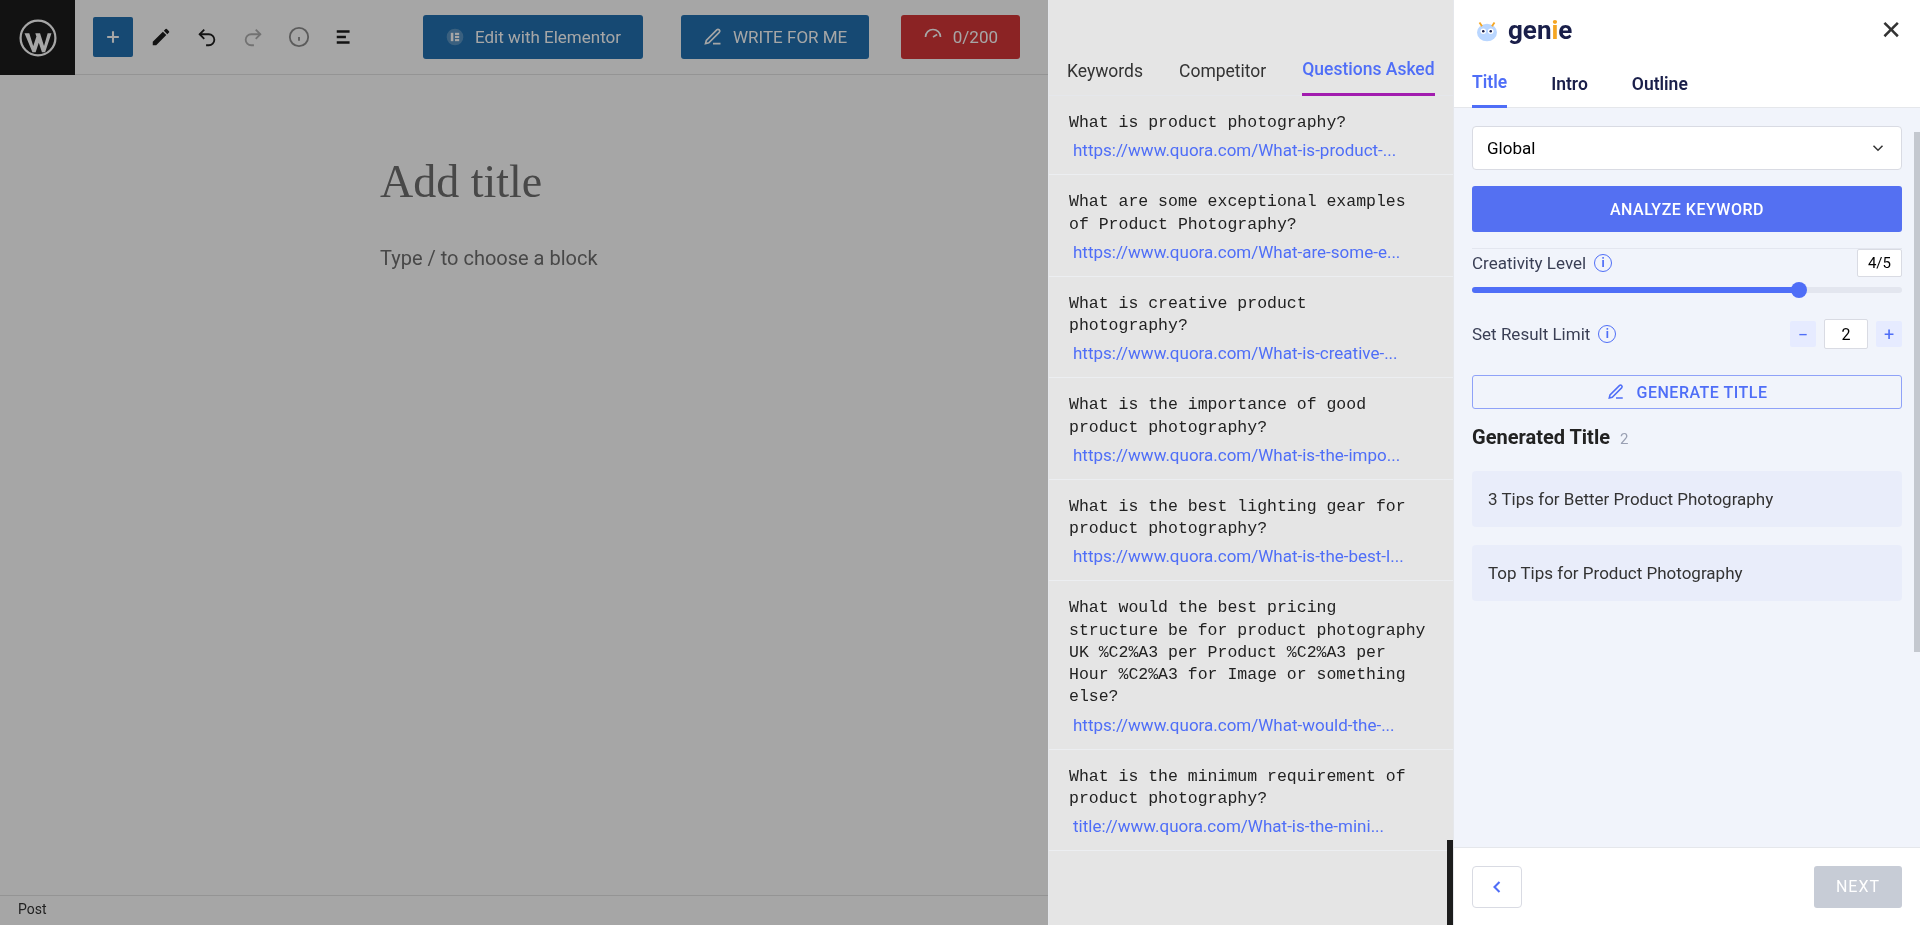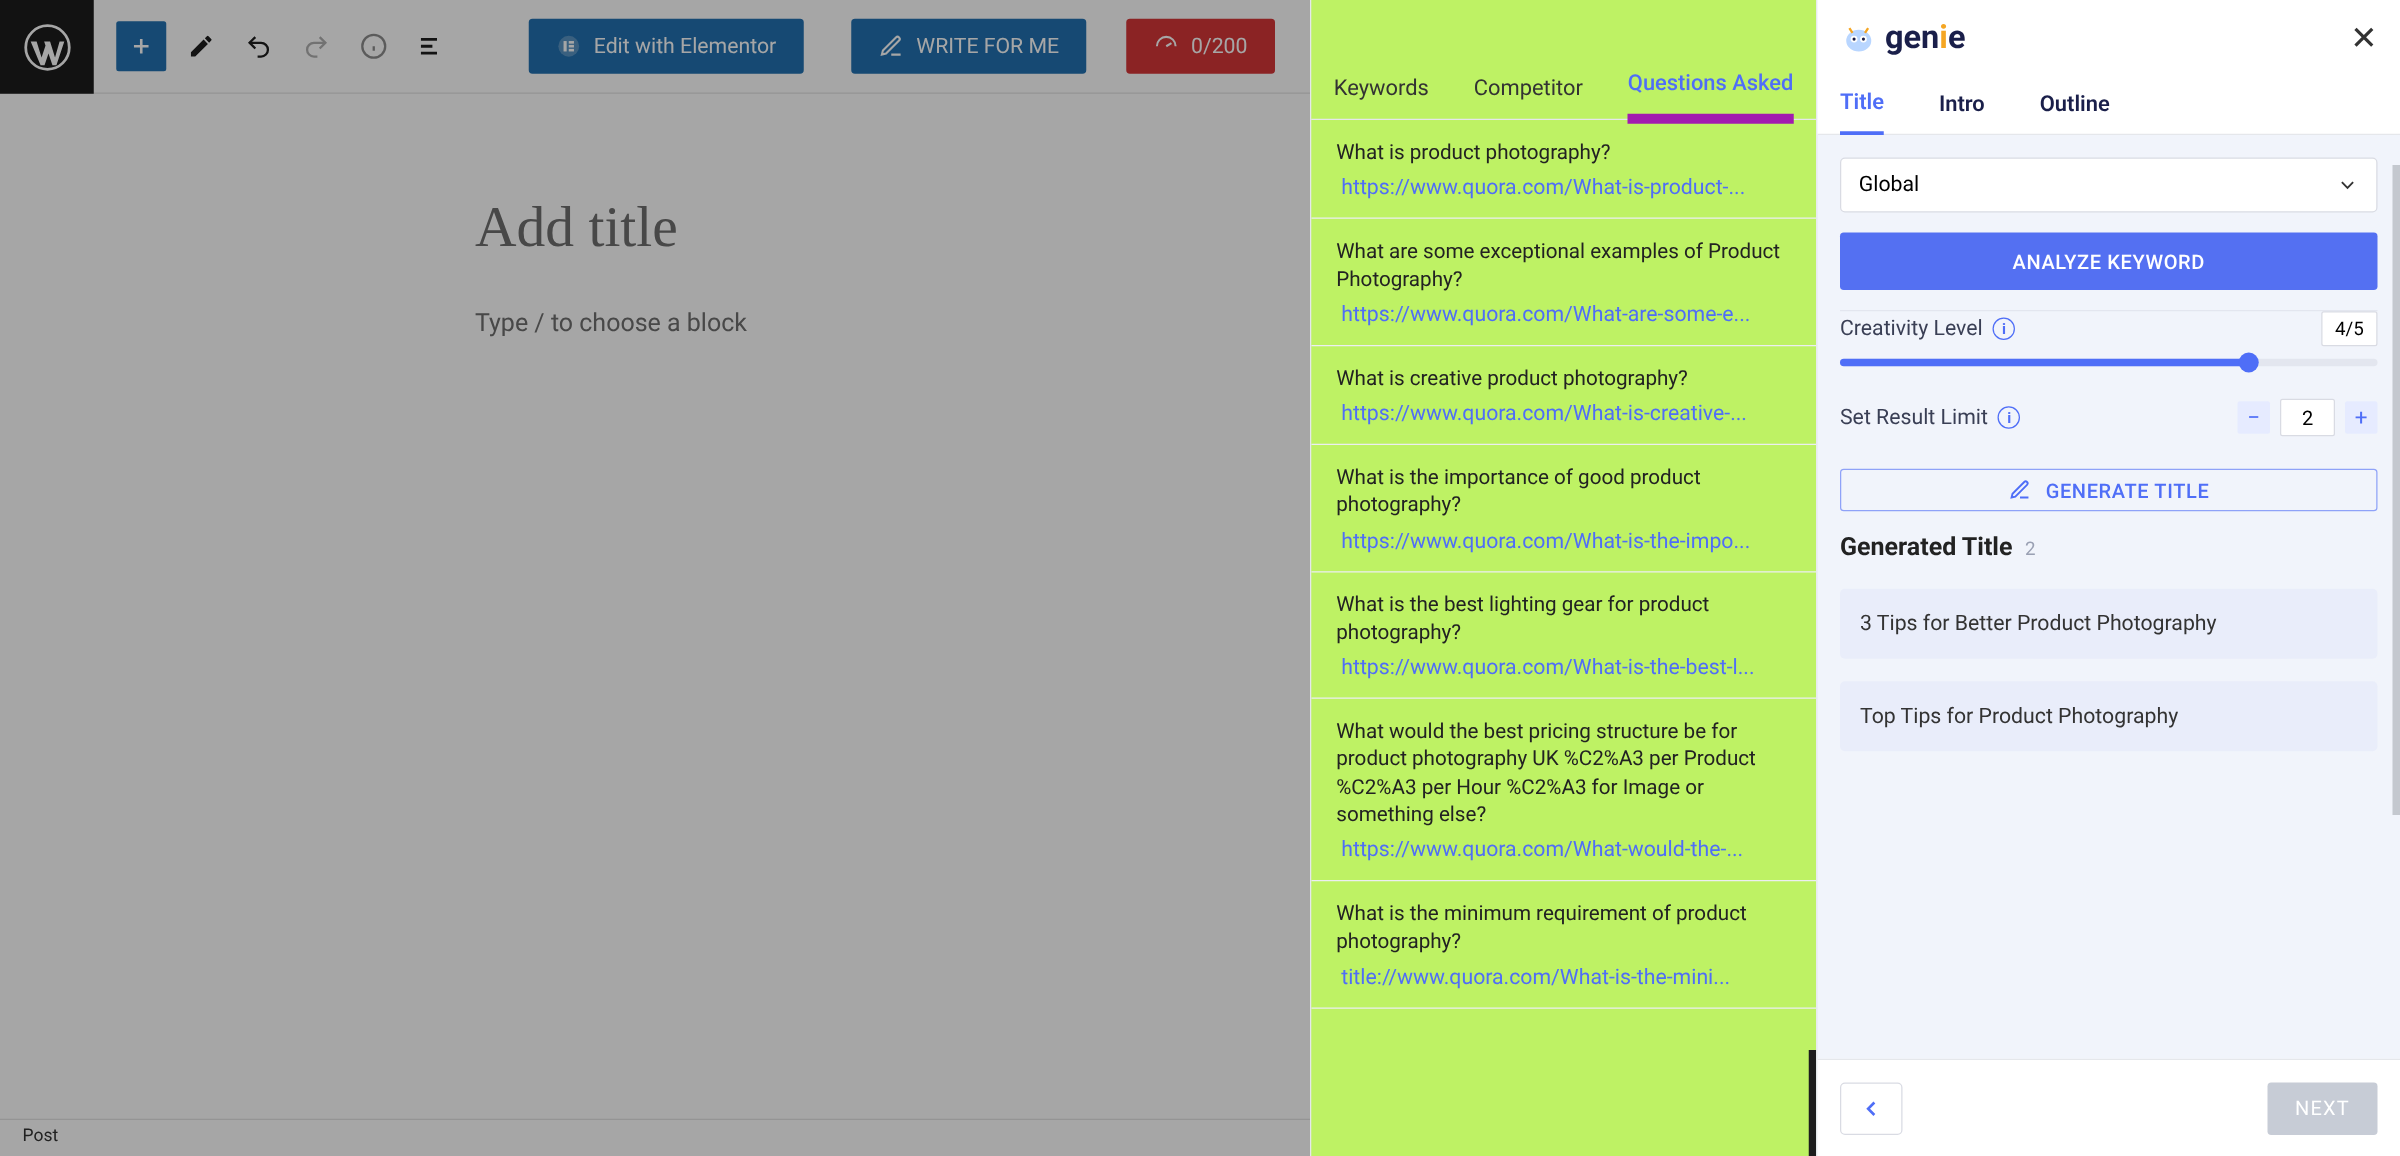--- a/index.html
+++ b/index.html
@@ -15,27 +15,27 @@
 .wp-add { width:40px; height:40px; background:#2271b1; color:#fff; display:flex; align-items:center; justify-content:center; border-radius:2px; }
 .wp-iconbtn { width:36px; height:36px; display:flex; align-items:center; justify-content:center; color:#1e1e1e; }
 .wp-btn { padding:0 22px; height:44px; background:#2271b1; color:#fff; display:flex; align-items:center; gap:10px; font-size:17px; border-radius:3px; }
 .wp-btn.red { background:#d63638; }
 .wp-editor { padding:80px 0 0 380px; }
 .wp-title-ph { font-family:Georgia,serif; font-size:46px; color:#6f6f6f; font-weight:300; }
 .wp-block-ph { margin-top:38px; font-size:20px; color:#6f6f6f; }
 .wp-footer { position:absolute; bottom:0; left:0; right:0; height:30px; border-top:1px solid #e3e3e3; background:#fff; font-size:14px; color:#333; padding:5px 18px; }
 
 
-.mid-panel { position:absolute; left:1048px; top:0; width:405px; height:925px; background:#bef264; border-left:1px solid #e5e7eb; }
+.mid-panel { position:absolute; left:1048px; top:0; width:405px; height:925px; background:#e5e5e5; border-left:1px solid #e5e7eb; }
 .mid-tabs { display:flex; height:50px; border-bottom:1px solid #e5e7eb; align-items:center; padding:0 18px; gap:36px; margin-top:46px;}
 .mid-tab { font-size:17.5px; color:#333; padding:14px 0; cursor:pointer; }
-.mid-tab.active { color:#4f6ef7; border-bottom:8px solid #a21caf; font-weight:500; }
+.mid-tab.active { color:#4f6ef7; border-bottom:3px solid #a21caf; font-weight:500; }
 .q-list { overflow-y:auto; height:calc(925px - 96px); padding:0 0 20px 0; }
 .q-item { padding:16px 20px 14px 20px; border-bottom:1px solid #eceef1; }
-.q-text { font-size:16.5px; color:#222; line-height:1.35; margin-bottom:6px; }
+.q-text { font-size:16.5px; color:#222; line-height:1.35; margin-bottom:6px;font-family:Liberation Mono, monospace; }
 .q-link { color:#4f6ef7; font-size:17px; white-space:nowrap; overflow:hidden; text-overflow:ellipsis; padding-left:4px;}
 .mid-panel .divider-right { position:absolute; right:0; top:840px; width:6px; height:110px; background:#1d1d1d; }
 
 
 .right-panel { position:absolute; left:1453px; top:0; width:467px; height:925px; background:#f1f4fb; border-left:1px solid #e5e7eb; display:flex; flex-direction:column; }
 .rp-header { height:60px; background:#fff; display:flex; align-items:center; justify-content:space-between; padding:0 18px; }
 .rp-logo { display:flex; align-items:center; gap:6px; font-size:26px; font-weight:700; color:#1a1f4a; }
 .rp-logo .g-dot { color:#f5a623; }
 .rp-close { font-size:26px; color:#333; cursor:pointer; }
 .rp-tabs { height:48px; background:#fff; border-bottom:1px solid #e5e7eb; display:flex; align-items:center; gap:44px; padding:0 18px; }

